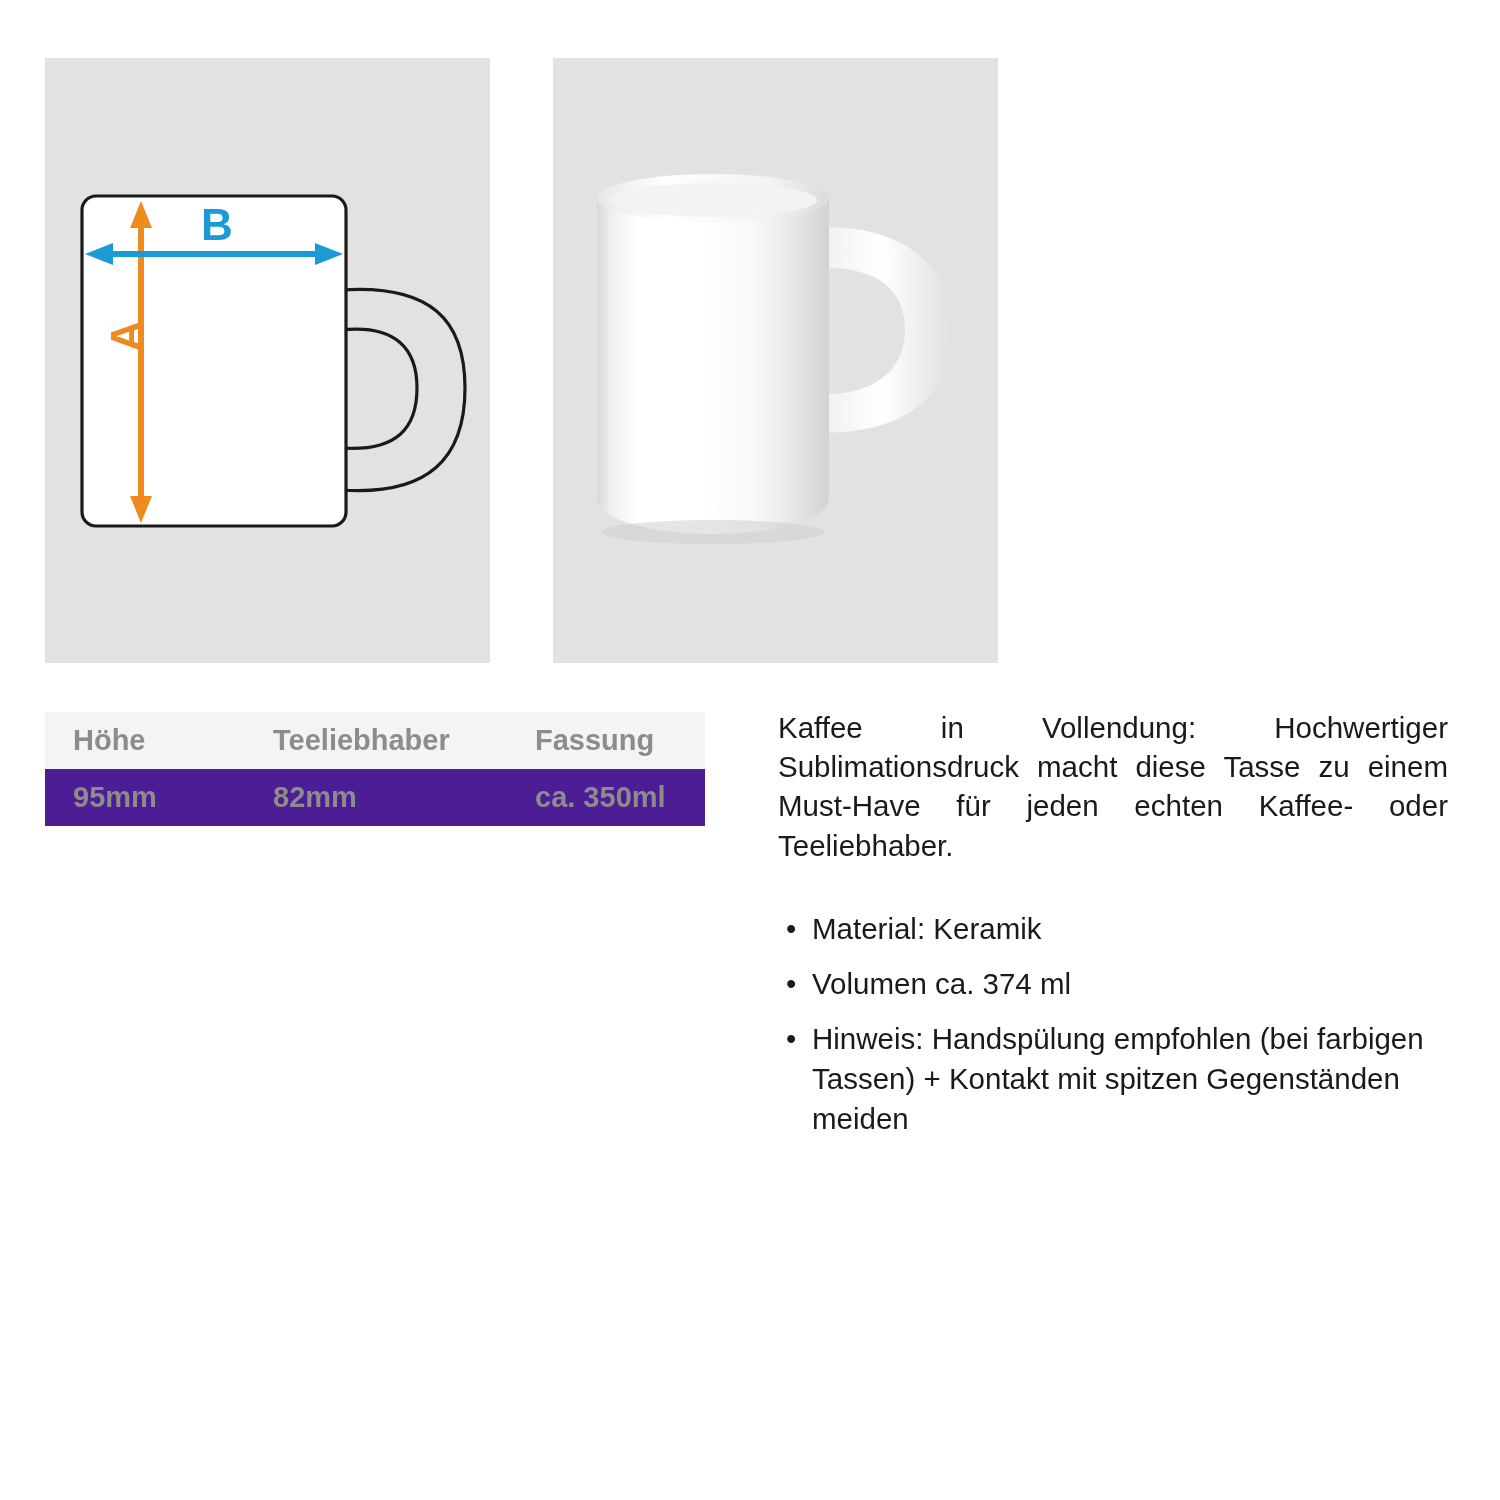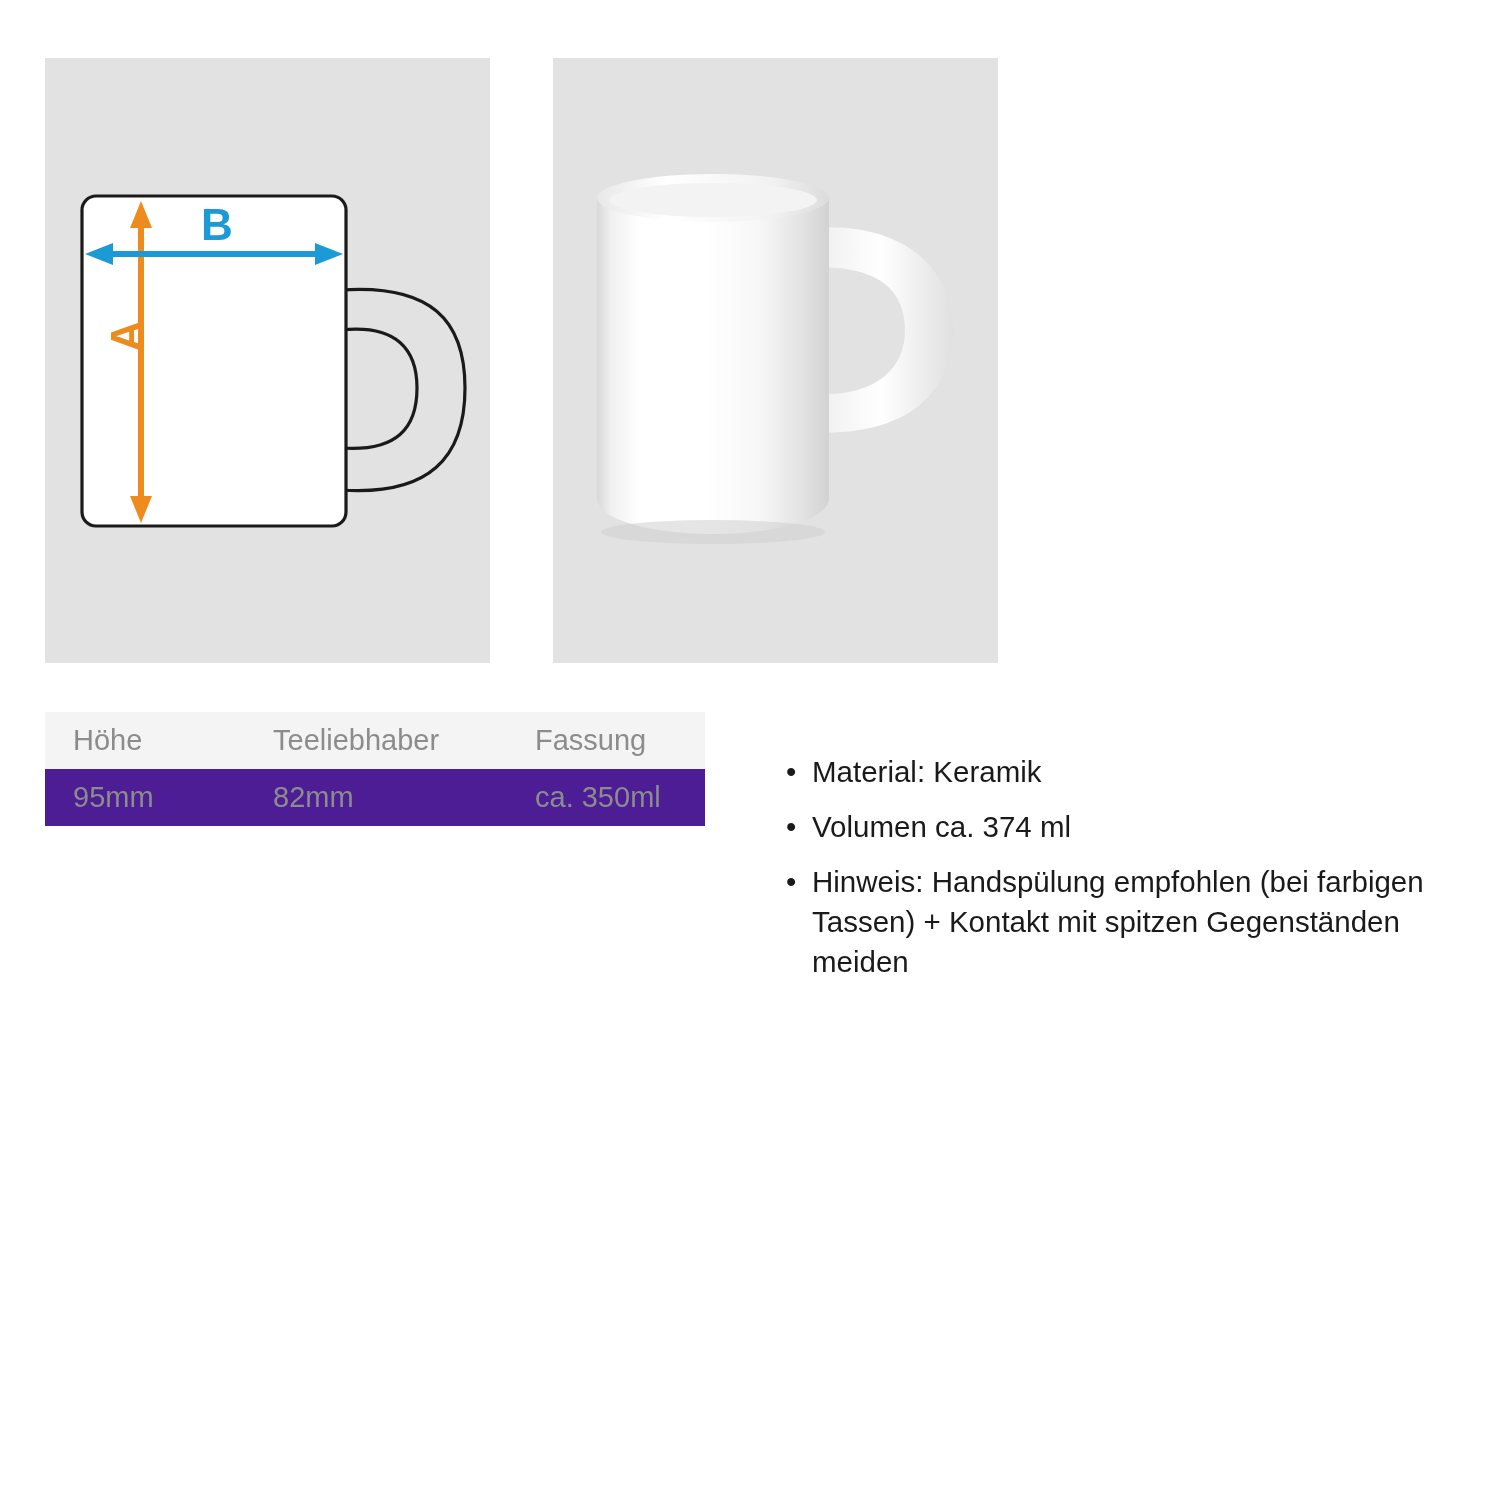--- a/index.html
+++ b/index.html
@@ -56,21 +56,21 @@
     left: 45px;
     top: 712px;
     width: 660px;
     border-collapse: collapse;
     font-size: 29px;
     color: #8c8c8c;
   }
   .spec-table th,
   .spec-table td {
     text-align: left;
-    font-weight: normal;
+    font-weight: bold;
     padding: 12px 0 12px 28px;
     white-space: nowrap;
   }
   .spec-table thead tr { background: #f4f4f4; }
   .spec-table tbody tr { background: #4c1d95; }
   .spec-table col.c1 { width: 200px; }
   .spec-table col.c2 { width: 262px; }
   .spec-table col.c3 { width: 198px; }
 
   
@@ -193,18 +193,19 @@
   <tbody>
     <tr>
       <td>95mm</td>
       <td>82mm</td>
       <td>ca. 350ml</td>
     </tr>
   </tbody>
 </table>
 
 <div class="desc">
+  <p class="lead">Kaffee in Vollendung: Hochwertiger Sublimationsdruck macht diese Tasse zu einem Must-Have für jeden echten Kaffee- oder Teeliebhaber.</p>
   <ul>
     <li>Material:  Keramik</li>
     <li>Volumen ca. 374 ml</li>
     <li>Hinweis: Handspülung empfohlen (bei farbigen Tassen) + Kontakt mit spitzen Gegenständen meiden</li>
   </ul>
 </div>
 
 </body></html>

